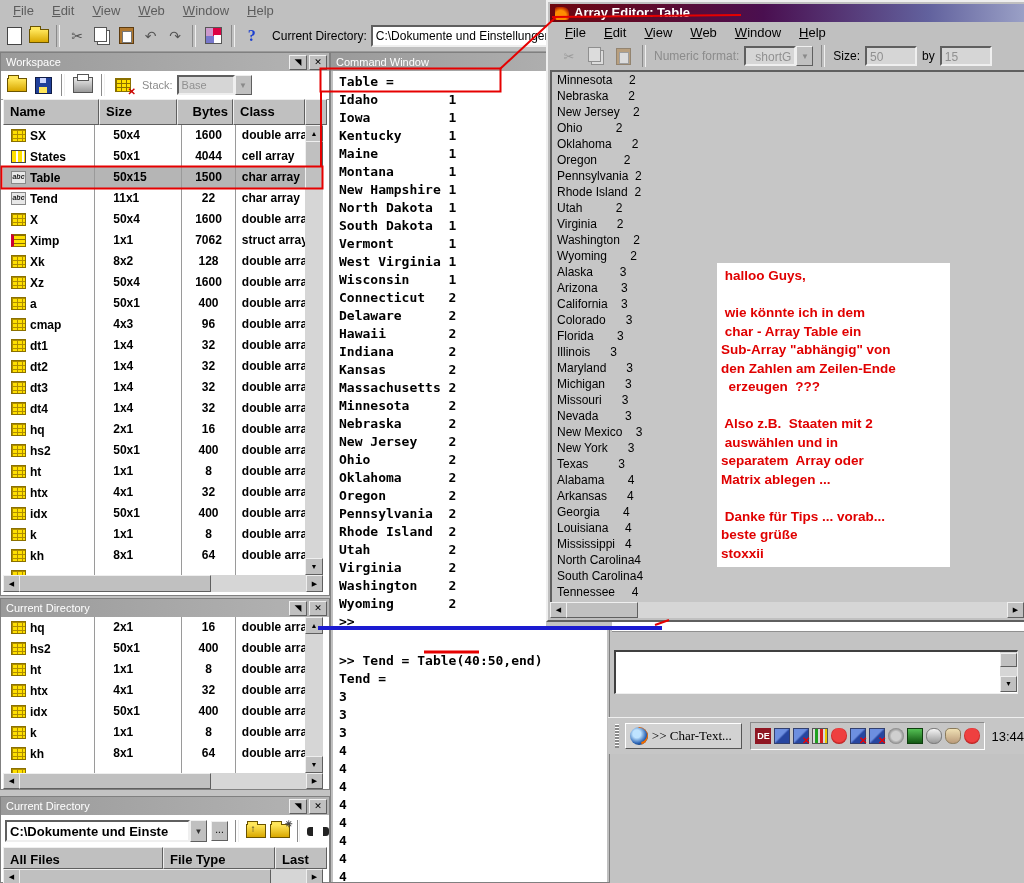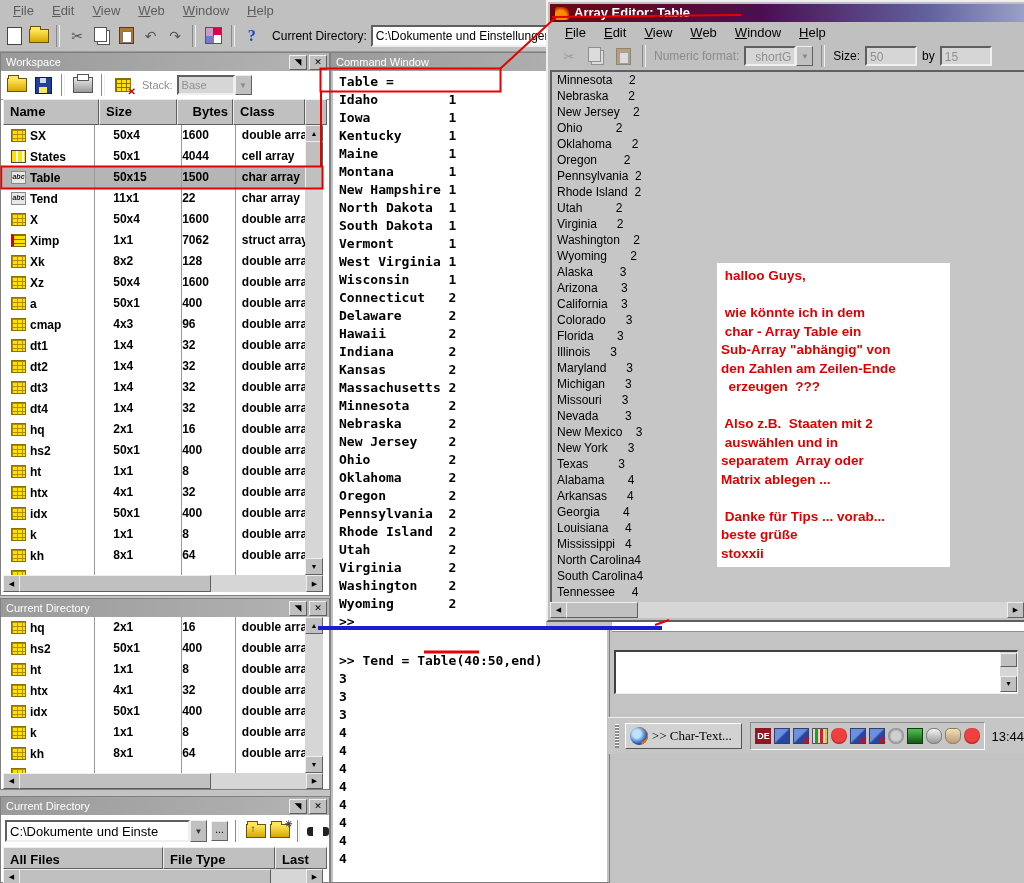--- a/index.html
+++ b/index.html
@@ -50,21 +50,21 @@
   .dockpanel{background:#ffffff;border:1px solid #808080;box-sizing:border-box;}
   .wstoolbar{position:absolute;left:0;top:18px;right:0;height:28px;display:flex;align-items:center;gap:4px;padding-left:5px;border-bottom:1px solid #9a9a9a;}
   .hdrrow{position:absolute;left:2px;top:46px;right:2px;height:26px;display:flex;}
   .hcell{font-size:13px;font-weight:bold;color:#000;background:#c0c0c0;border-top:1px solid #efefef;border-left:1px solid #efefef;border-right:1px solid #5f5f5f;border-bottom:1px solid #5f5f5f;padding:4px 0 0 6px;box-sizing:border-box;overflow:hidden;}
   .rows{position:absolute;left:2px;top:72px;background:#fff;overflow:hidden;}
   .wsrow{display:flex;height:21px;align-items:center;}
   .wsrow.sel{background:#b5b5b5;}
   .cell{font-size:12px;font-weight:bold;color:#000;border-right:1px solid #9a9a9a;height:21px;box-sizing:border-box;padding:3px 0 0 6px;overflow:hidden;white-space:nowrap;}
   .c-name{width:96px;display:flex;align-items:center;gap:4px;padding-top:0;}
   .c-size{width:78px;margin-left:12px;}
-  .c-bytes{width:56px;text-align:left;padding-right:0;padding-left:0;}
+  .c-bytes{width:56px;text-align:center;padding-right:0;padding-left:0;}
   .c-class{width:72px;border-right:none;}
   .wsico{width:15px;height:13px;flex:0 0 15px;margin-left:2px;}
   .double-array-icon{background:#ffe000;border:1px solid #8a7000;background-image:linear-gradient(#b08e00 1px,transparent 1px),linear-gradient(90deg,#b08e00 1px,transparent 1px);background-size:5px 4px;box-sizing:border-box;}
   .cell-array-icon{background:#fff;border:1px solid #444;box-sizing:border-box;background-image:linear-gradient(90deg,#ffe000 4px,#fff 4px 6px,#ffe000 6px 10px,#fff 10px 12px,#ffe000 12px);}
   .char-array-icon{background:#e8e8e8;border:1px solid #888;box-sizing:border-box;font-size:7px;line-height:10px;text-align:center;color:#222;font-weight:bold;}
   .char-array-icon::after{content:"abc";}
   .struct-array-icon{background:#ffe000;border:1px solid #8a7000;box-sizing:border-box;background-image:linear-gradient(#8a7000 1px,transparent 1px);background-size:100% 4px;border-left:3px solid #c03;}
   
   .sb{background:#d6d6d6;position:absolute;}
   .sbar-btn{position:absolute;background:#c0c0c0;border-top:1px solid #efefef;border-left:1px solid #efefef;border-right:1px solid #5f5f5f;border-bottom:1px solid #5f5f5f;font-size:7px;color:#000;text-align:center;}
@@ -453,20 +453,21 @@
           <pre class="cwl">Rhode Island  2</pre>
           <pre class="cwl">Utah          2</pre>
           <pre class="cwl">Virginia      2</pre>
           <pre class="cwl">Washington    2</pre>
           <pre class="cwl">Wyoming       2</pre>
           <pre class="cwl">&gt;&gt;</pre>
         </div>
       <div id="cwbottom">
 
       <pre class="cwl">&gt;&gt; Tend = Table(40:50,end)</pre>
+          <pre class="cwl">Tend =</pre>
           <pre class="cwl">3</pre>
           <pre class="cwl">3</pre>
           <pre class="cwl">3</pre>
           <pre class="cwl">4</pre>
           <pre class="cwl">4</pre>
           <pre class="cwl">4</pre>
           <pre class="cwl">4</pre>
           <pre class="cwl">4</pre>
           <pre class="cwl">4</pre>
           <pre class="cwl">4</pre>
@@ -572,21 +573,21 @@
   <div class="abs dockpanel" style="left:0;top:796px;width:330px;height:87px;">
     <div class="ptitle">
       <span>Current Directory</span>
       <span class="btns">
         <span class="tbtn">◥</span>
         <span class="tbtn">✕</span>
       </span>
     </div>
     <div style="position:absolute;left:0;top:18px;right:0;height:32px;display:flex;align-items:center;gap:4px;padding-left:4px;">
       <div style="display:flex;">
-        <div class="field" style="width:185px;height:22px;font-weight:normal;font-size:13px;">C:\Dokumente und Einste</div>
+        <div class="field" style="width:185px;height:22px;font-weight:bold;font-size:13px;">C:\Dokumente und Einste</div>
         <span class="combo-arrow" style="height:22px;box-sizing:border-box;">▼</span>
       </div>
       <span class="raised1" style="width:20px;height:18px;font-size:10px;text-align:center;line-height:16px;">...</span>
       <span class="tsep"></span>
       <span class="tbicon">
           <span class="i-folder" style="position:relative;">
             <b style="position:absolute;left:4px;top:-2px;font-size:10px;color:#222;">↑</b>
           </span>
         </span>
       <span class="tbicon">

